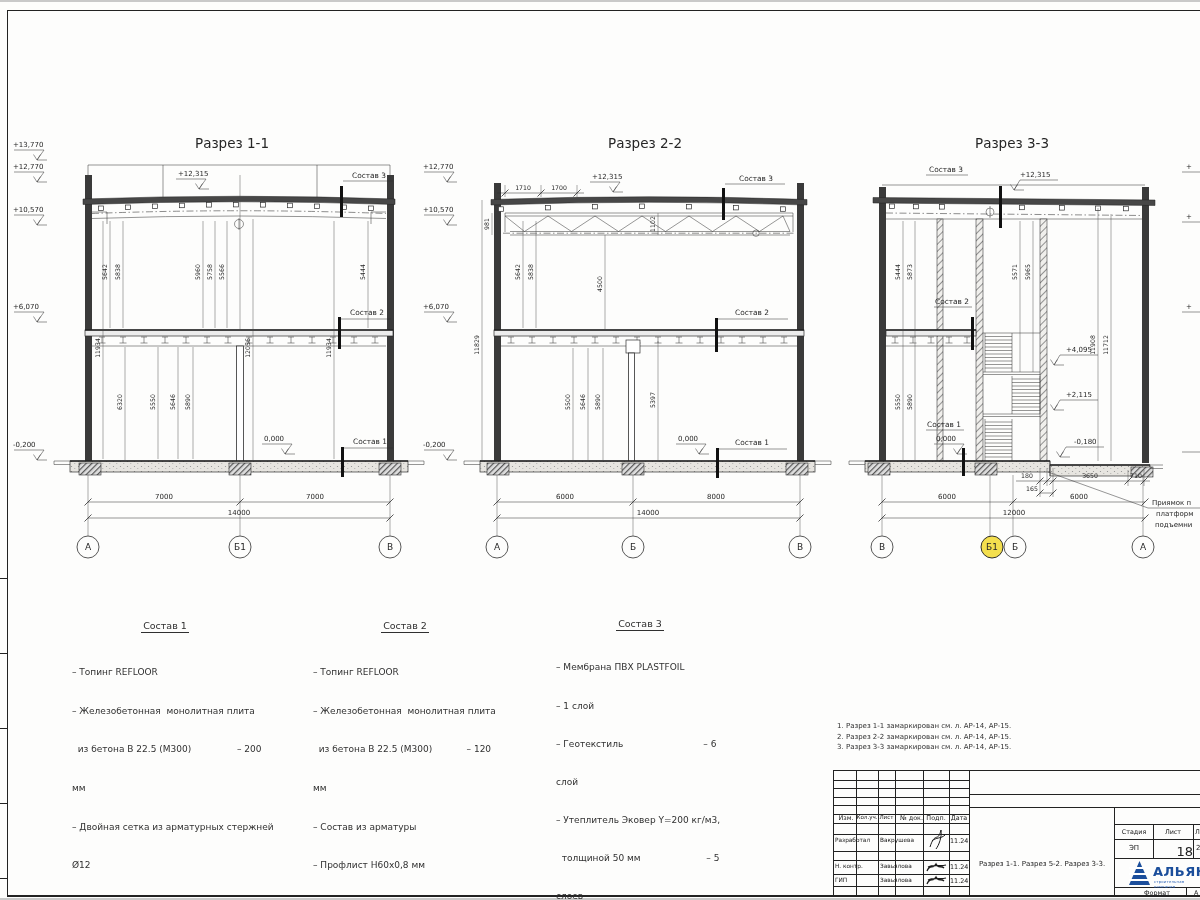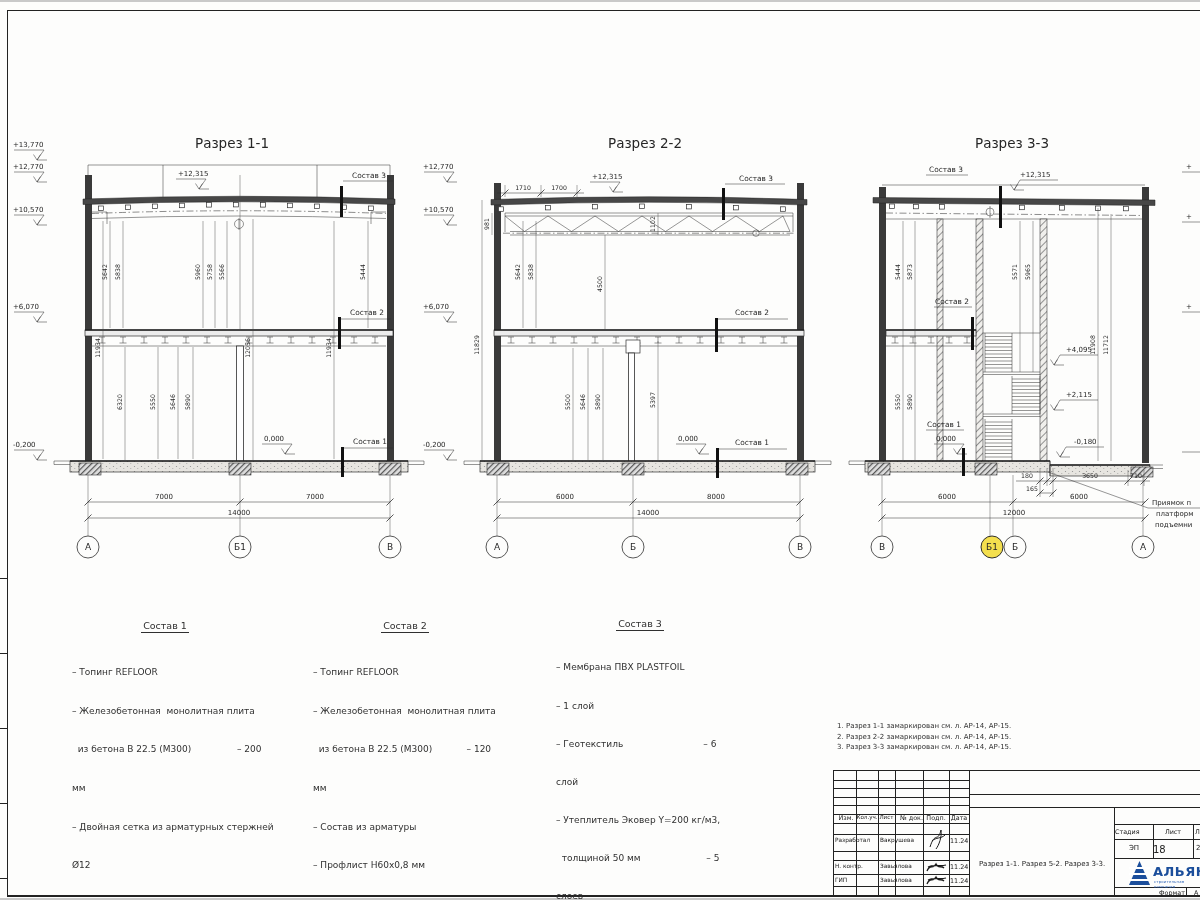--- a/index.html
+++ b/index.html
@@ -488,31 +488,31 @@
   <svg class="c" style="left:92px;top:56px" width="22" height="24">
         <path d="M4,20 C9,4 12,16 15,3 C16,10 13,18 10,22 M6,14 C10,10 15,12 19,8" stroke="#1c1c1c" stroke-width="1" fill="none"></path>
       </svg>
   <svg class="c" style="left:91px;top:90px" width="24" height="13">
         <path d="M2,10 C5,2 8,9 11,3 C13,8 16,4 19,7 M3,6 C9,3 15,6 21,4" stroke="#1c1c1c" stroke-width="1.3" fill="none"></path>
       </svg>
   <svg class="c" style="left:91px;top:103px" width="24" height="13">
         <path d="M2,10 C5,2 8,9 11,3 C13,8 16,4 19,7 M3,6 C9,3 15,6 21,4" stroke="#1c1c1c" stroke-width="1.3" fill="none"></path>
       </svg>
   <div class="c" style="left:137px;top:89px;width:142px;text-align:center;font-size:7px">Разрез 1-1. Разрез 5-2. Разрез 3-3.</div>
-  <div class="c" style="left:281px;top:57px;width:38px;">Стадия</div>
+  <div class="c" style="left:281px;top:57px;width:38px;text-align:center">Стадия</div>
   <div class="c" style="left:319px;top:57px;width:40px;text-align:center">Лист</div>
   <div class="c" style="left:361px;top:57px;width:30px">Листов</div>
   <div class="c" style="left:281px;top:73px;width:38px;text-align:center;font-size:7px">ЭП</div>
-  <div class="c" style="left:319px;top:73px;width:40px;text-align:left;font-size:10px">18</div>
+  <div class="c" style="left:319px;top:73px;width:40px;text-align:right;font-size:13px">18</div>
   <div class="c" style="left:362px;top:73px;width:10px;font-size:7px">2</div>
   <svg class="c" style="left:294px;top:89px" width="23" height="26">
     <polygon points="11.5,1 22,25 1,25" fill="#1b4e9b"></polygon>
     <rect x="1" y="7" width="21" height="2" fill="#fff"></rect>
         <rect x="1" y="13" width="21" height="2" fill="#fff"></rect>
         <rect x="1" y="19" width="21" height="2" fill="#fff"></rect>
   </svg>
   <div class="logo-name" style="left:319px;top:93px">АЛЬЯНС</div>
   <div class="logo-sub" style="left:320px;top:108px">строительная компания</div>
-  <div class="c" style="left:310px;top:117.5px;width:41px;text-align:right">Формат</div>
+  <div class="c" style="left:310px;top:117.5px;width:41px;text-align:left">Формат</div>
   <div class="c" style="left:360px;top:117.5px;width:10px">А</div>
 </div>
 
 </div>
 
 </body></html>

